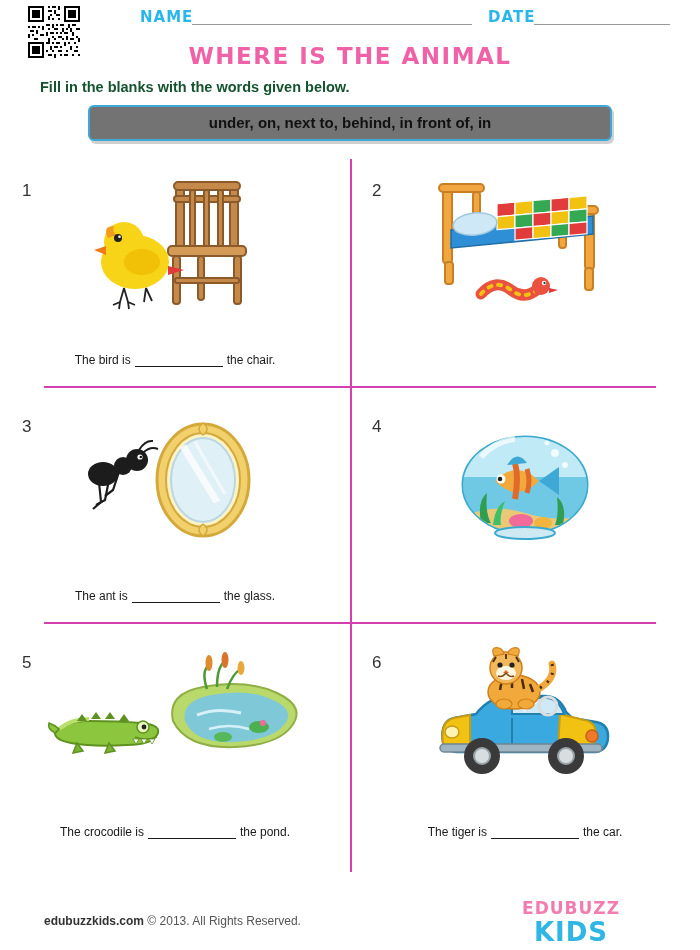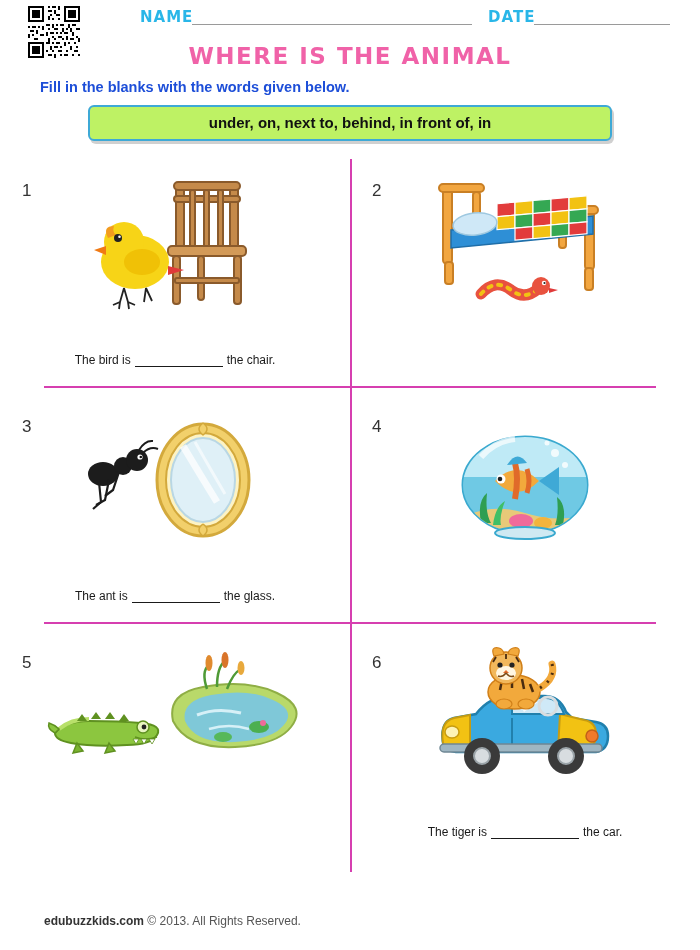--- a/index.html
+++ b/index.html
@@ -54,30 +54,30 @@
     font-size: 23px;
     letter-spacing: 1.5px;
     color: #f062a8;
     margin-top: 3px;
   }
   .instruction {
     margin: 10px 0 0 40px;
     font-family: "Liberation Sans", sans-serif;
     font-weight: bold;
     font-size: 14.5px;
-    color: #1d4ed8;
+    color: #14532d;
   }
 
   
   .wordbank-wrap {
     margin: 10px auto 0 auto;
     width: 524px;
   }
   .wordbank {
-    background: #bef264;
+    background: #737373;
     border: 2px solid #3ea9d6;
     border-radius: 6px;
     text-align: center;
     font-weight: bold;
     font-size: 15px;
     color: #111;
     padding: 7px 4px 8px 4px;
     box-shadow: 2px 3px 0 rgba(120,120,120,0.35);
   }
 
@@ -509,20 +509,23 @@
               <path d="M102 30 l3 5 l3 -5 z"></path>
           </g>
           <g fill="#7ab32f" stroke="#5f9120" stroke-width="1.5">
             <path d="M30 34 l-4 10 l10 -2 z"></path>
               <path d="M62 34 l-4 10 l10 -2 z"></path>
           </g>
           <path d="M8 24 q-8 -4 -6 -10 q6 2 10 6 z" fill="#8cc63f" stroke="#5f9120" stroke-width="1.5"></path>
         </g>
       </svg>
     </div>
+    <div class="sentence">
+      <span>The crocodile is</span><span class="blank"></span><span>the pond.</span>
+    </div>
   </div>
 
   <div class="cell c6">
     <div class="num">6</div>
     <div class="art">
       <svg width="210" height="150" viewBox="0 0 210 150">
 
         <path d="M24 104 q-6 -26 10 -30 l22 -4 q14 -18 34 -18 l34 0 q16 0 22 16 l6 6 l24 4 q12 2 12 14 q0 14 -12 16 l-140 0 q-10 -2 -12 -4 z" fill="#3aa9e0" stroke="#2180ad" stroke-width="2.5"></path>
 
         <path d="M140 70 l24 6 q12 2 12 14 q0 14 -12 16 l-26 0 z" fill="#f2c213" stroke="#c79c10" stroke-width="2"></path>
@@ -577,13 +580,17 @@
       <span>The tiger is</span><span class="blank"></span><span>the car.</span>
     </div>
   </div>
 </div>
 
 <div class="footer">
   <div class="copyright">
     <b>edubuzzkids.com</b>
     <span>©  2013. All Rights Reserved.</span>
   </div>
+  <div class="logo">
+    <div class="edubuzz">EDUBUZZ</div>
+    <div class="kids">KIDS</div>
+  </div>
 </div>
 
 </body></html>

